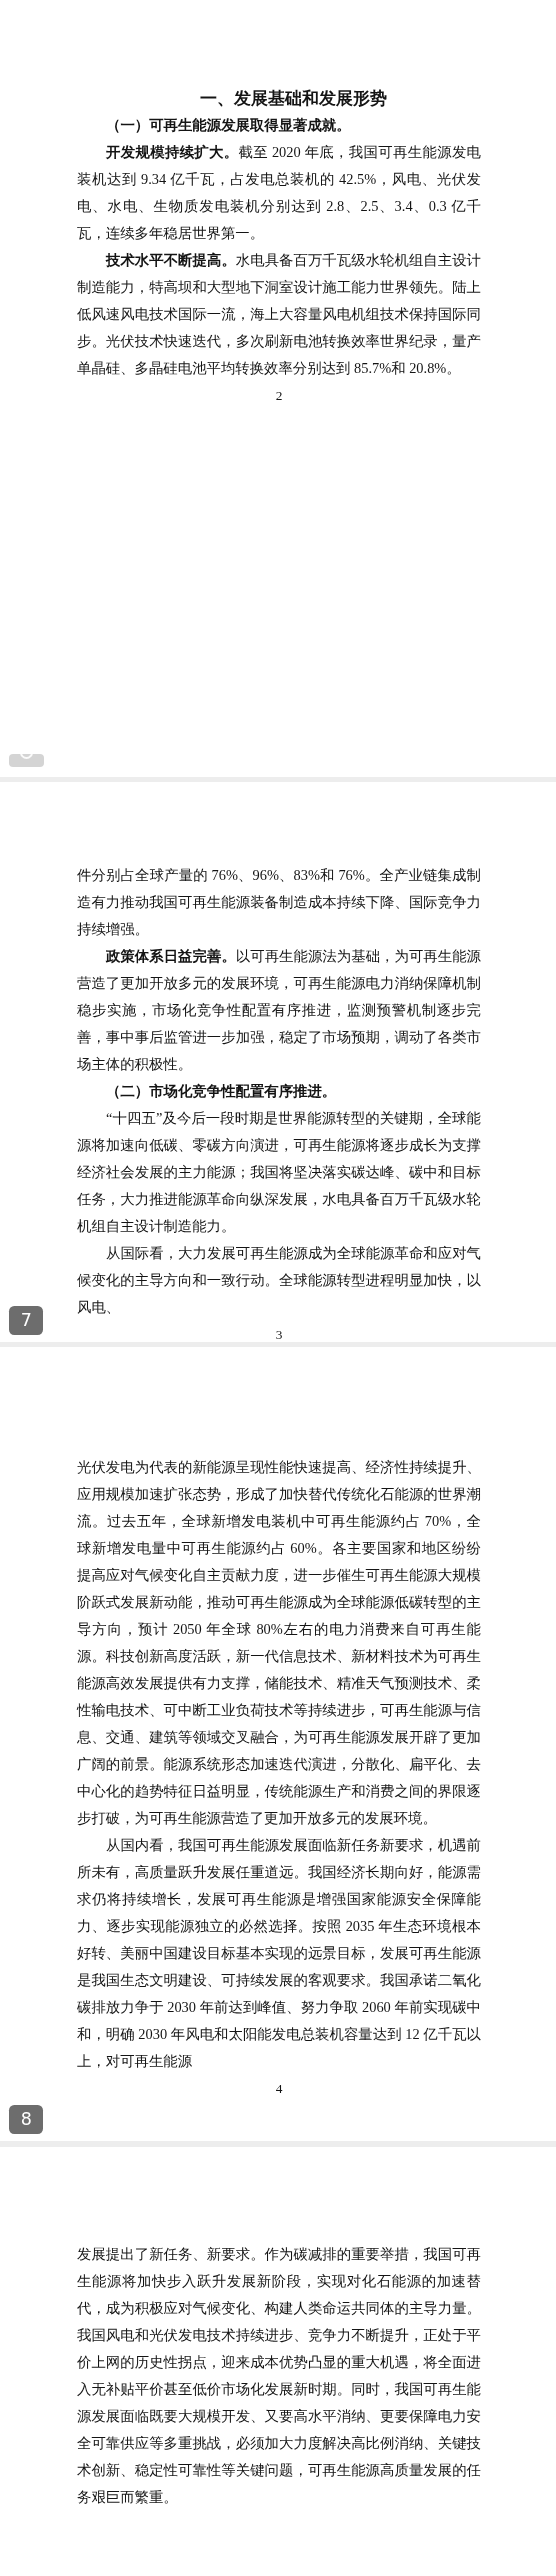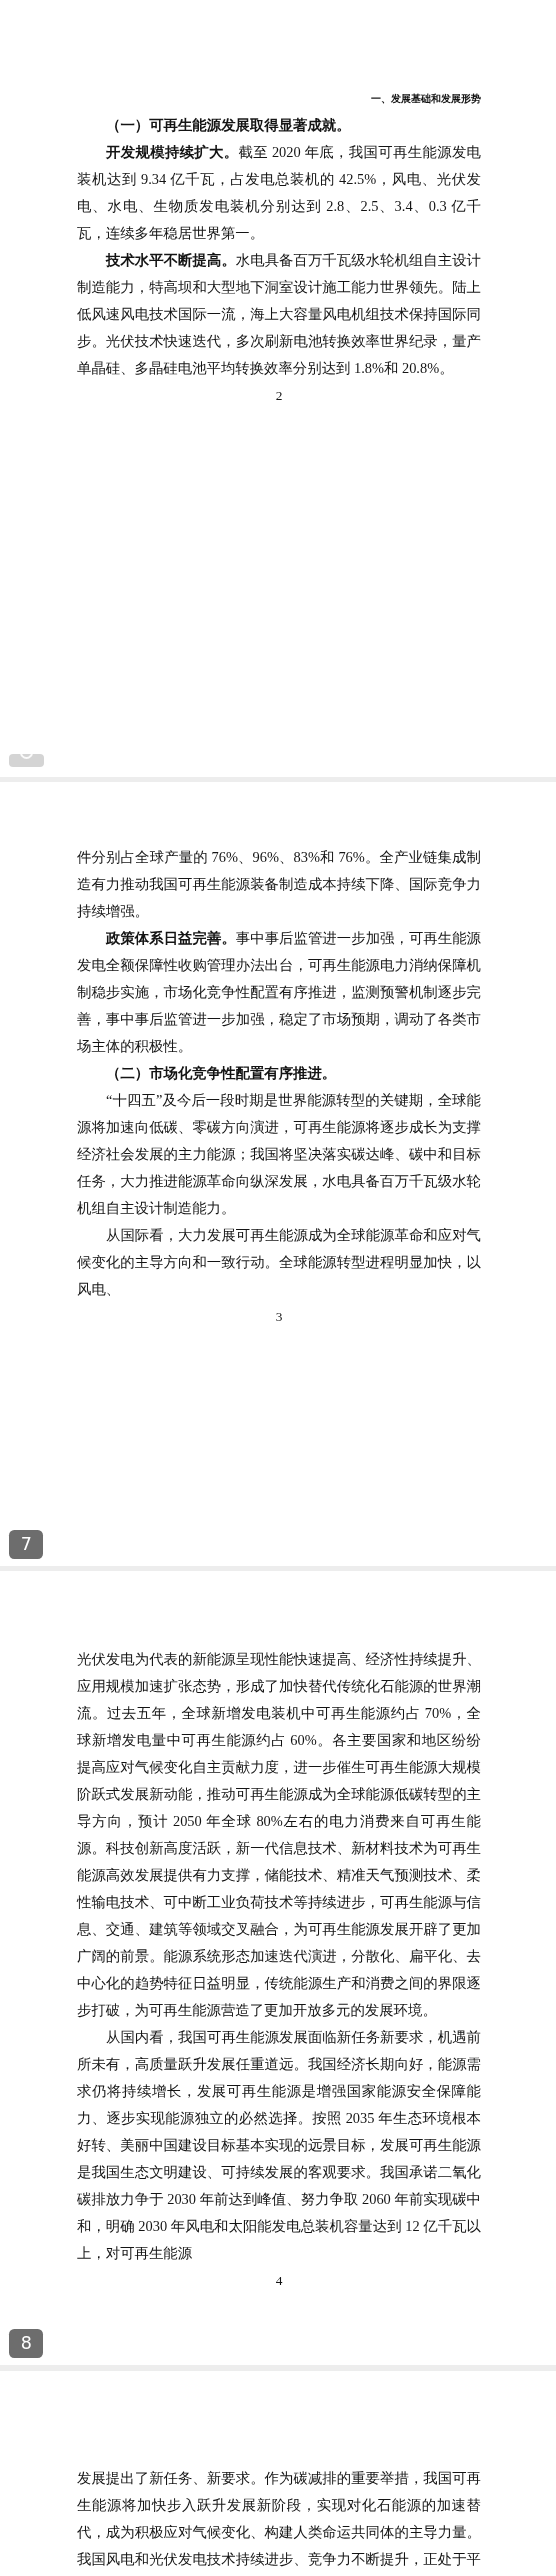--- a/index.html
+++ b/index.html
@@ -16,22 +16,22 @@
     overflow: hidden;
   }
   .page {
     position: relative;
     width: 556px;
     background: #ffffff;
     box-sizing: border-box;
     overflow: hidden;
   }
   .page-1 { height: 777px; padding-top: 85px; }
-  .page-2 { height: 784px; padding-top: 62px; }
-  .page-3 { height: 794px; padding-top: 75px; }
+  .page-2 { height: 560px; padding-top: 80px; }
+  .page-3 { height: 794px; padding-top: 107px; }
   .page-4 { height: 785px; padding-top: 94px; }
   .separator {
     width: 556px;
     height: 5.2px;
     background: #ededed;
   }
   .page-inner {
     margin-left: 77px;
     width: 404px;
     font-size: 14.4px;
@@ -41,23 +41,23 @@
   }
   .para {
     margin: 0;
     text-indent: 29px;
   }
   .para.cont { text-indent: 0; }
   .para b { font-weight: 700; }
   .h1 {
     font-family: Liberation Serif, serif;
     font-weight: 700;
-    font-size: 10px;
+    font-size: 17px;
     text-indent: 29px;
-    text-align: right;
+    text-align: center;
   }
   .h2 {
     font-weight: 700;
     text-indent: 29px;
     text-align: left;
   }
   .pagenum {
     text-align: center;
     text-indent: 0;
     font-size: 13.4px;
@@ -100,32 +100,32 @@
 </style>
 </head>
 <body>
 
 <div class="canvas" id="doc-root">
     <section class="page page-1">
       <div class="page-inner">
         <div class="h1">一、发展基础和发展形势</div>
         <div class="h2">（一）可再生能源发展取得显著成就。</div>
         <p class="para"><b>开发规模持续扩大。</b><span>截至 2020 年底，我国可再生能源发电装机达到 9.34 亿千瓦，占发电总装机的 42.5%，风电、光伏发电、水电、生物质发电装机分别达到 2.8、2.5、3.4、0.3 亿千瓦，连续多年稳居世界第一。</span></p>
-        <p class="para"><b>技术水平不断提高。</b><span>水电具备百万千瓦级水轮机组自主设计制造能力，特高坝和大型地下洞室设计施工能力世界领先。陆上低风速风电技术国际一流，海上大容量风电机组技术保持国际同步。光伏技术快速迭代，多次刷新电池转换效率世界纪录，量产单晶硅、多晶硅电池平均转换效率分别达到 1.8%和 20.8%。</span></p>
+        <p class="para"><b>技术水平不断提高。</b><span>水电具备百万千瓦级水轮机组自主设计制造能力，特高坝和大型地下洞室设计施工能力世界领先。陆上低风速风电技术国际一流，海上大容量风电机组技术保持国际同步。光伏技术快速迭代，多次刷新电池转换效率世界纪录，量产单晶硅、多晶硅电池平均转换效率分别达到 85.7%和 20.8%。</span></p>
         <div class="pagenum">2</div>
       </div>
       <div class="badge-faded">
         <div class="badge-fade-arc"></div>
       </div>
     </section>
     <div class="separator"></div>
     <section class="page page-2">
       <div class="page-inner">
         <p class="para cont"><span>件分别占全球产量的 76%、96%、83%和 76%。全产业链集成制造有力推动我国可再生能源装备制造成本持续下降、国际竞争力持续增强。</span></p>
-        <p class="para"><b>政策体系日益完善。</b><span>事中事后监管进一步加强，可再生能源发电全额保障性收购管理办法出台，可再生能源电力消纳保障机制稳步实施，市场化竞争性配置有序推进，监测预警机制逐步完善，事中事后监管进一步加强，稳定了市场预期，调动了各类市场主体的积极性。</span></p>
+        <p class="para"><b>政策体系日益完善。</b><span>以可再生能源法为基础，为可再生能源营造了更加开放多元的发展环境，可再生能源电力消纳保障机制稳步实施，市场化竞争性配置有序推进，监测预警机制逐步完善，事中事后监管进一步加强，稳定了市场预期，调动了各类市场主体的积极性。</span></p>
         <div class="h2">（二）市场化竞争性配置有序推进。</div>
         <p class="para"><span>“十四五”及今后一段时期是世界能源转型的关键期，全球能源将加速向低碳、零碳方向演进，可再生能源将逐步成长为支撑经济社会发展的主力能源；我国将坚决落实碳达峰、碳中和目标任务，大力推进能源革命向纵深发展，水电具备百万千瓦级水轮机组自主设计制造能力。</span></p>
         <p class="para"><span>从国际看，大力发展可再生能源成为全球能源革命和应对气候变化的主导方向和一致行动。全球能源转型进程明显加快，以风电、</span></p>
         <div class="pagenum">3</div>
       </div>
       <div class="page-badge">7</div>
     </section>
     <div class="separator"></div>
     <section class="page page-3">
       <div class="page-inner">

